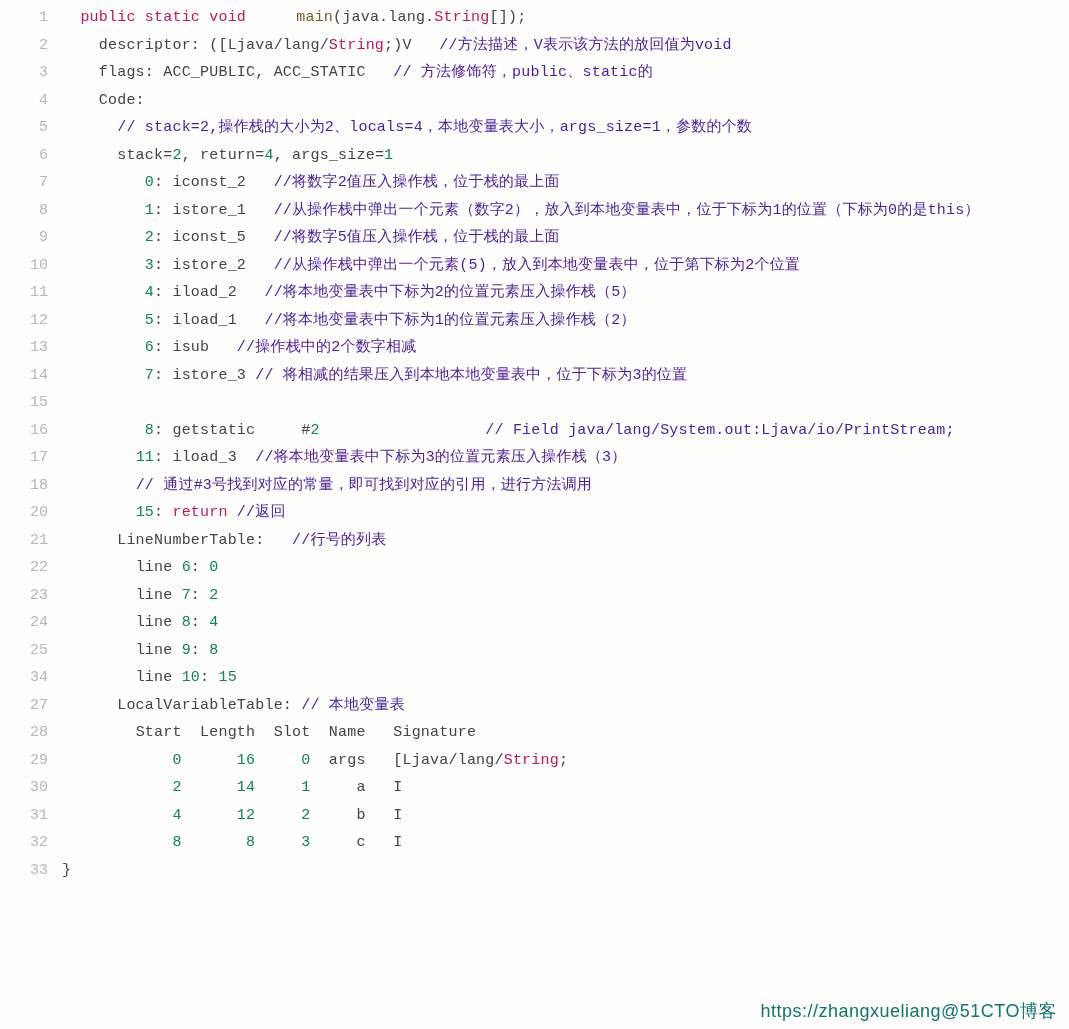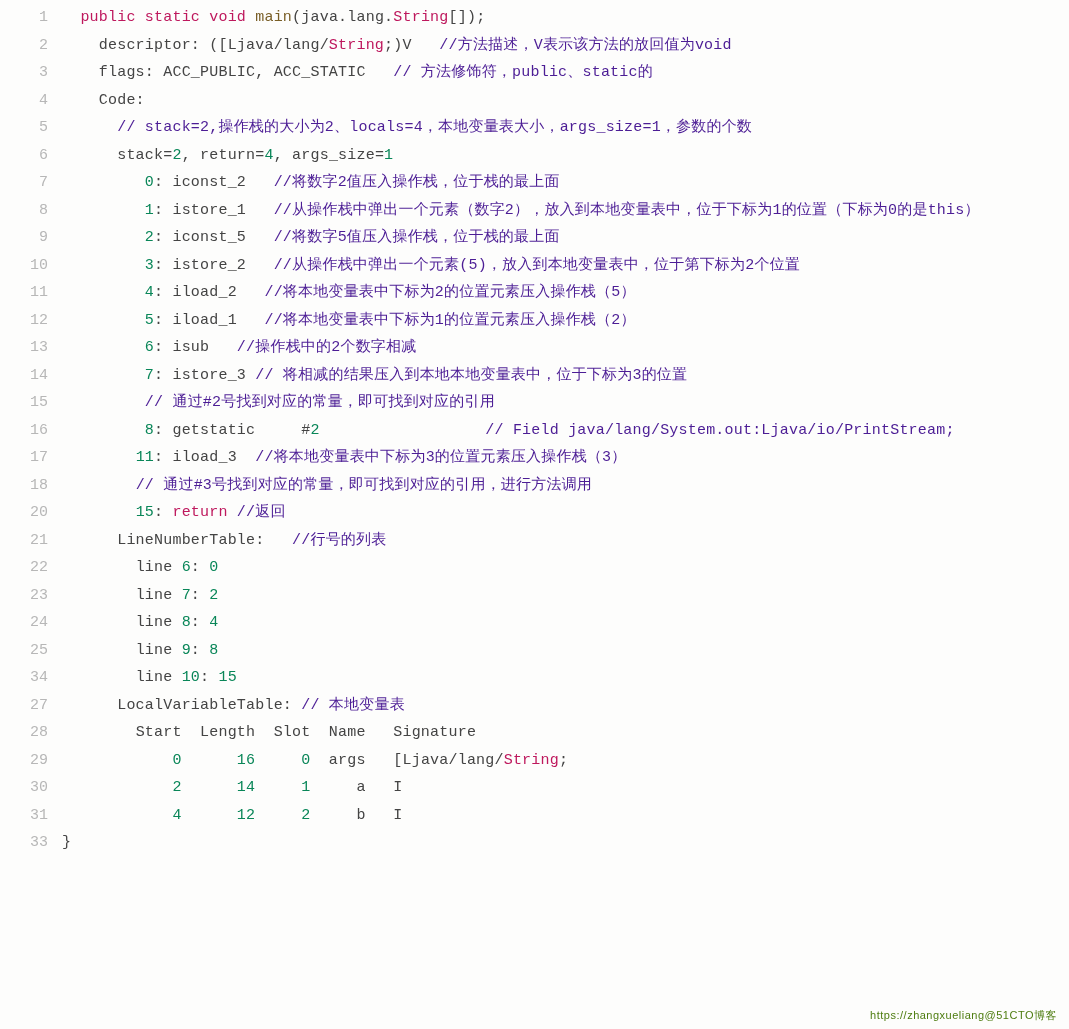--- a/index.html
+++ b/index.html
@@ -30,30 +30,30 @@
     flex-shrink: 0;
   }
   .code {
     white-space: pre-wrap;
     word-break: break-all;
     padding-right: 10px;
     flex: 1;
     letter-spacing: 0.2px;
   }
   .kw   { color: #be185d; } 
-  .fn   { color: #795e26; } 
+  .fn   { color: #795e26; margin-left: 41px; } 
   .str  { color: #be185d; } 
   .num  { color: #098658; }
   .comment { color: #4c1d95; }
   .watermark {
     position: fixed;
     right: 12px;
     bottom: 6px;
-    font-size: 11px;
-    color: #4d7c0f;
+    font-size: 18px;
+    color: #0f766e;
     letter-spacing: 0.5px;
     font-family: sans-serif;
     margin-top: 24px;
   }
 </style>
 </head>
 <body>
 
 <div class="editor">
 
@@ -122,21 +122,21 @@
   <span class="code"><span>         </span><span class="num">6</span><span>: isub   </span><span class="comment">//操作栈中的2个数字相减</span></span>
 </div>
 
 <div class="line">
   <span class="gutter">14</span>
   <span class="code"><span>         </span><span class="num">7</span><span>: istore_3 </span><span class="comment">// 将相减的结果压入到本地本地变量表中，位于下标为3的位置</span></span>
 </div>
 
 <div class="line">
   <span class="gutter">15</span>
-  <span class="code"><span>         </span><span class="comment">// 通过#2号找到对应的常量，即可找到对应的引用</span></span>
+  <span class="code"><span>         </span></span>
 </div>
 
 <div class="line">
   <span class="gutter">16</span>
   <span class="code"><span>         </span><span class="num">8</span><span>: getstatic     #</span><span class="num">2</span><span>                  </span><span class="comment">// Field java/lang/System.out:Ljava/io/PrintStream;</span></span>
 </div>
 
 <div class="line">
   <span class="gutter">17</span>
   <span class="code"><span>        </span><span class="num">11</span><span>: iload_3  </span><span class="comment">//将本地变量表中下标为3的位置元素压入操作栈（3）</span></span>
@@ -201,20 +201,24 @@
 <div class="line">
   <span class="gutter">30</span>
   <span class="code"><span>            </span><span class="num">2</span><span>      </span><span class="num">14</span><span>     </span><span class="num">1</span><span>     a   I</span></span>
 </div>
 
 <div class="line">
   <span class="gutter">31</span>
   <span class="code"><span>            </span><span class="num">4</span><span>      </span><span class="num">12</span><span>     </span><span class="num">2</span><span>     b   I</span></span>
 </div>
 
+<div class="line">
+  <span class="gutter">32</span>
+  <span class="code"><span>            </span><span class="num">8</span><span>       </span><span class="num">8</span><span>     </span><span class="num">3</span><span>     c   I</span></span>
+</div>
 
 <div class="line">
   <span class="gutter">33</span>
   <span class="code"><span>}</span></span>
 </div>
 
 
 </div>
 
 <div class="watermark">https://zhangxueliang@51CTO博客</div>

